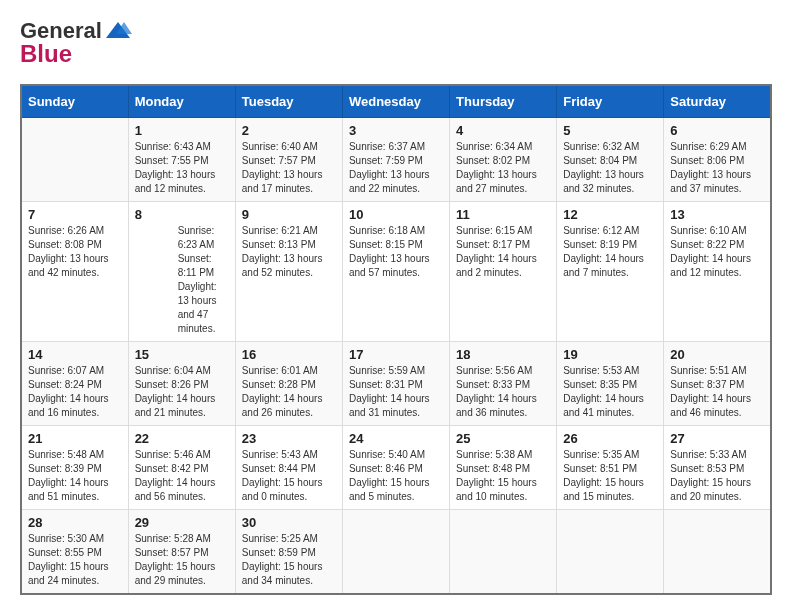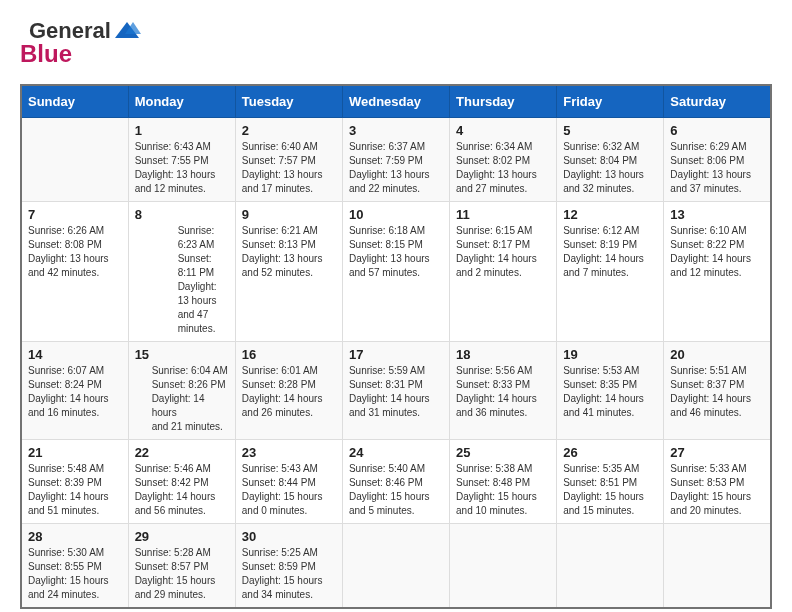--- a/index.html
+++ b/index.html
@@ -21,21 +21,20 @@
       flex-direction: column;
       align-items: flex-start;
     }
     .logo-text {
       display: flex;
       align-items: center;
       font-size: 22px;
       font-weight: bold;
       color: #1a1a2e;
       line-height: 1;
-      margin-left: 9px;
     }
     .logo-general { color: #333; font-weight: bold; }
     .logo-blue { color: #1565c0; font-weight: bold; }
     .logo-icon {
       width: 28px;
       height: 22px;
       margin-left: 2px;
     }
     .title-block {
       text-align: right;
@@ -228,21 +227,21 @@
       <tr>
         <td>
           <span class="day-num">14</span>
           <div class="day-info" style="white-space: pre-line;">Sunrise: 6:07 AM
 Sunset: 8:24 PM
 Daylight: 14 hours
 and 16 minutes.</div>
         </td>
         <td>
           <span class="day-num">15</span>
-          <div class="day-info" style="white-space: pre-line; margin-left: 17px;">Sunrise: 6:04 AM
+          <div class="day-info" style="white-space: pre-line;">Sunrise: 6:04 AM
 Sunset: 8:26 PM
 Daylight: 14 hours
 and 21 minutes.</div>
         </td>
         <td>
           <span class="day-num">16</span>
           <div class="day-info" style="white-space: pre-line;">Sunrise: 6:01 AM
 Sunset: 8:28 PM
 Daylight: 14 hours
 and 26 minutes.</div>

